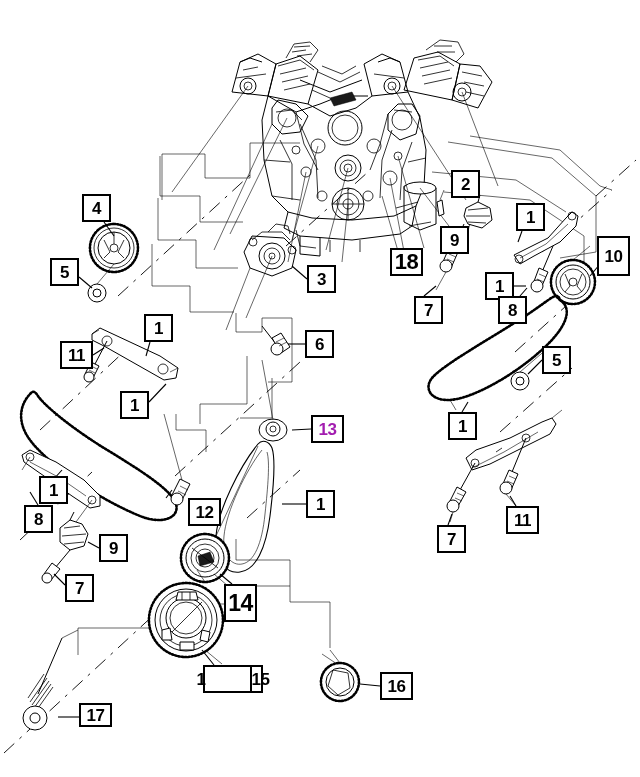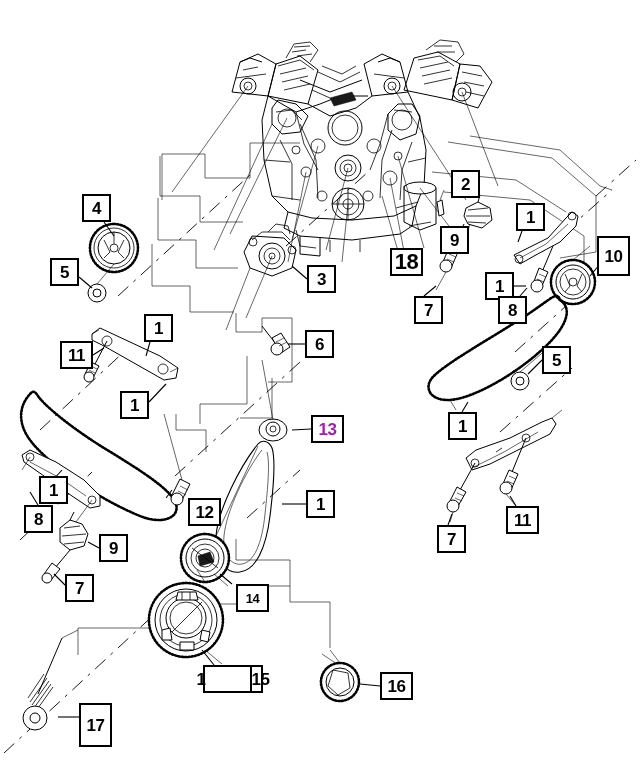--- a/index.html
+++ b/index.html
@@ -516,36 +516,36 @@
       </div>
       <div class="callout" style="left: 144px; top: 498px; width: 33px; height: 28px; font-size: 17px; border-color: rgb(0, 0, 0); background: rgb(255, 255, 255); color: rgb(0, 0, 0); margin-left: 44px;">
         <span class="num">12</span>
       </div>
       <div class="callout" style="left: 99px; top: 534px; width: 29px; height: 28px; font-size: 17px; border-color: rgb(0, 0, 0); background: rgb(255, 255, 255); color: rgb(0, 0, 0);">
         <span class="num">9</span>
       </div>
       <div class="callout" style="left: 65px; top: 574px; width: 29px; height: 28px; font-size: 17px; border-color: rgb(0, 0, 0); background: rgb(255, 255, 255); color: rgb(0, 0, 0);">
         <span class="num">7</span>
       </div>
-      <div class="callout" style="left: 79px; top: 703px; width: 33px; height: 44px; font-size: 17px; border-color: rgb(0, 0, 0); background: rgb(255, 255, 255); color: rgb(0, 0, 0);">
+      <div class="callout" style="left: 79px; top: 703px; width: 33px; height: 24px; font-size: 17px; border-color: rgb(0, 0, 0); background: rgb(255, 255, 255); color: rgb(0, 0, 0);">
         <span class="num">17</span>
       </div>
       <div class="callout" style="left: 307px; top: 265px; width: 29px; height: 28px; font-size: 17px; border-color: rgb(0, 0, 0); background: rgb(255, 255, 255); color: rgb(0, 0, 0);">
         <span class="num">3</span>
       </div>
       <div class="callout" style="left: 305px; top: 330px; width: 29px; height: 28px; font-size: 17px; border-color: rgb(0, 0, 0); background: rgb(255, 255, 255); color: rgb(0, 0, 0);">
         <span class="num">6</span>
       </div>
       <div class="callout" style="left: 311px; top: 415px; width: 33px; height: 28px; font-size: 17px; border-color: rgb(0, 0, 0); background: rgb(255, 255, 255); color: #a21caf;">
         <span class="num">13</span>
       </div>
       <div class="callout" style="left: 306px; top: 490px; width: 29px; height: 28px; font-size: 17px; border-color: rgb(0, 0, 0); background: rgb(255, 255, 255); color: rgb(0, 0, 0);">
         <span class="num">1</span>
       </div>
-      <div class="callout" style="left: 236px; top: 584px; width: 33px; height: 28px; font-size: 13px; border-color: rgb(0, 0, 0); background: rgb(255, 255, 255); color: rgb(0, 0, 0);">
+      <div class="callout" style="left: 224px; top: 584px; width: 33px; height: 38px; font-size: 23px; border-color: rgb(0, 0, 0); background: rgb(255, 255, 255); color: rgb(0, 0, 0);">
         <span class="num">14</span>
       </div>
       <div class="callout double" style="left: 203px; top: 665px; width: 60px; height: 28px; font-size: 17px; border-color: rgb(0, 0, 0); background: rgb(255, 255, 255); color: rgb(0, 0, 0);">
         <span class="cell">1</span>
         <span class="cell">15</span>
       </div>
       <div class="callout" style="left: 380px; top: 672px; width: 33px; height: 28px; font-size: 17px; border-color: rgb(0, 0, 0); background: rgb(255, 255, 255); color: rgb(0, 0, 0); align-items: center;">
         <span class="num">16</span>
       </div>
       <div class="callout" style="left: 390px; top: 248px; width: 33px; height: 28px; font-size: 22px; border-color: rgb(0, 0, 0); background: rgb(255, 255, 255); color: rgb(0, 0, 0);">

